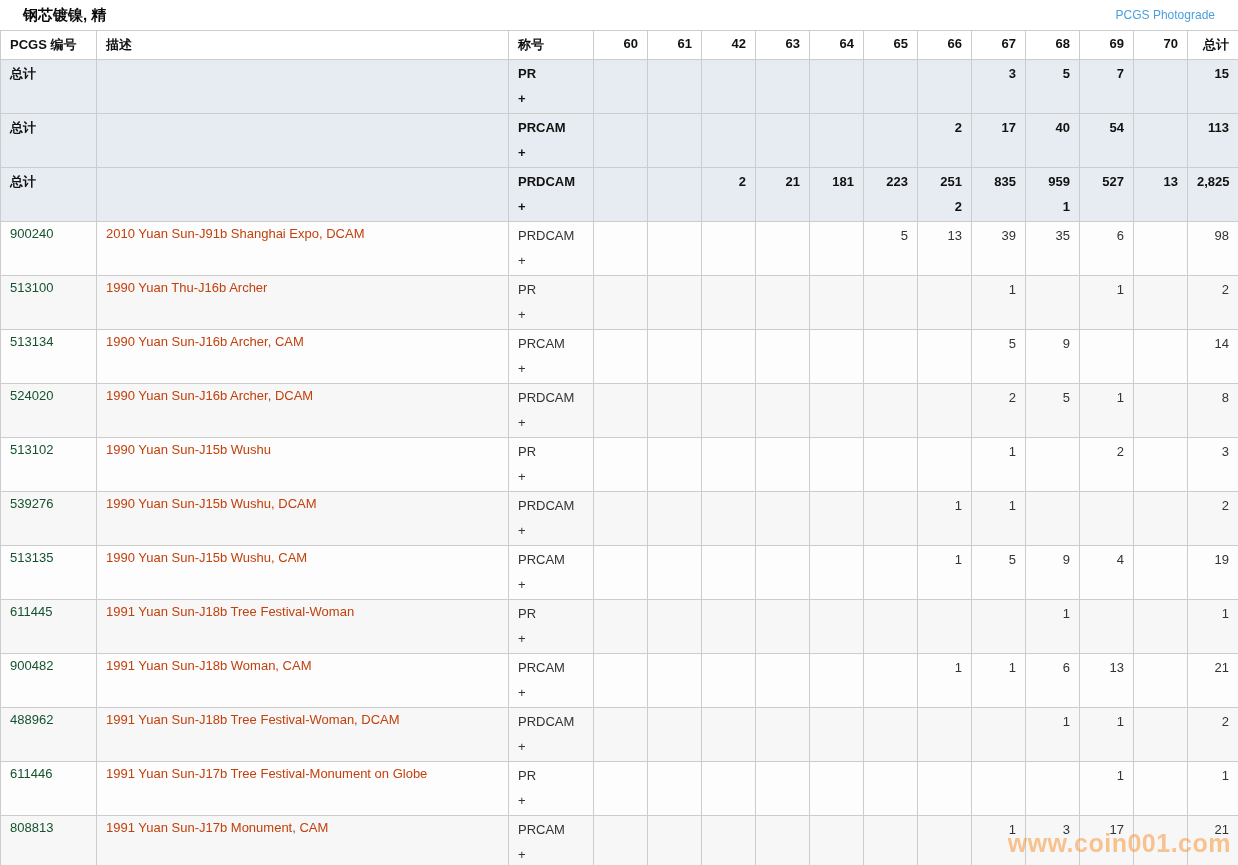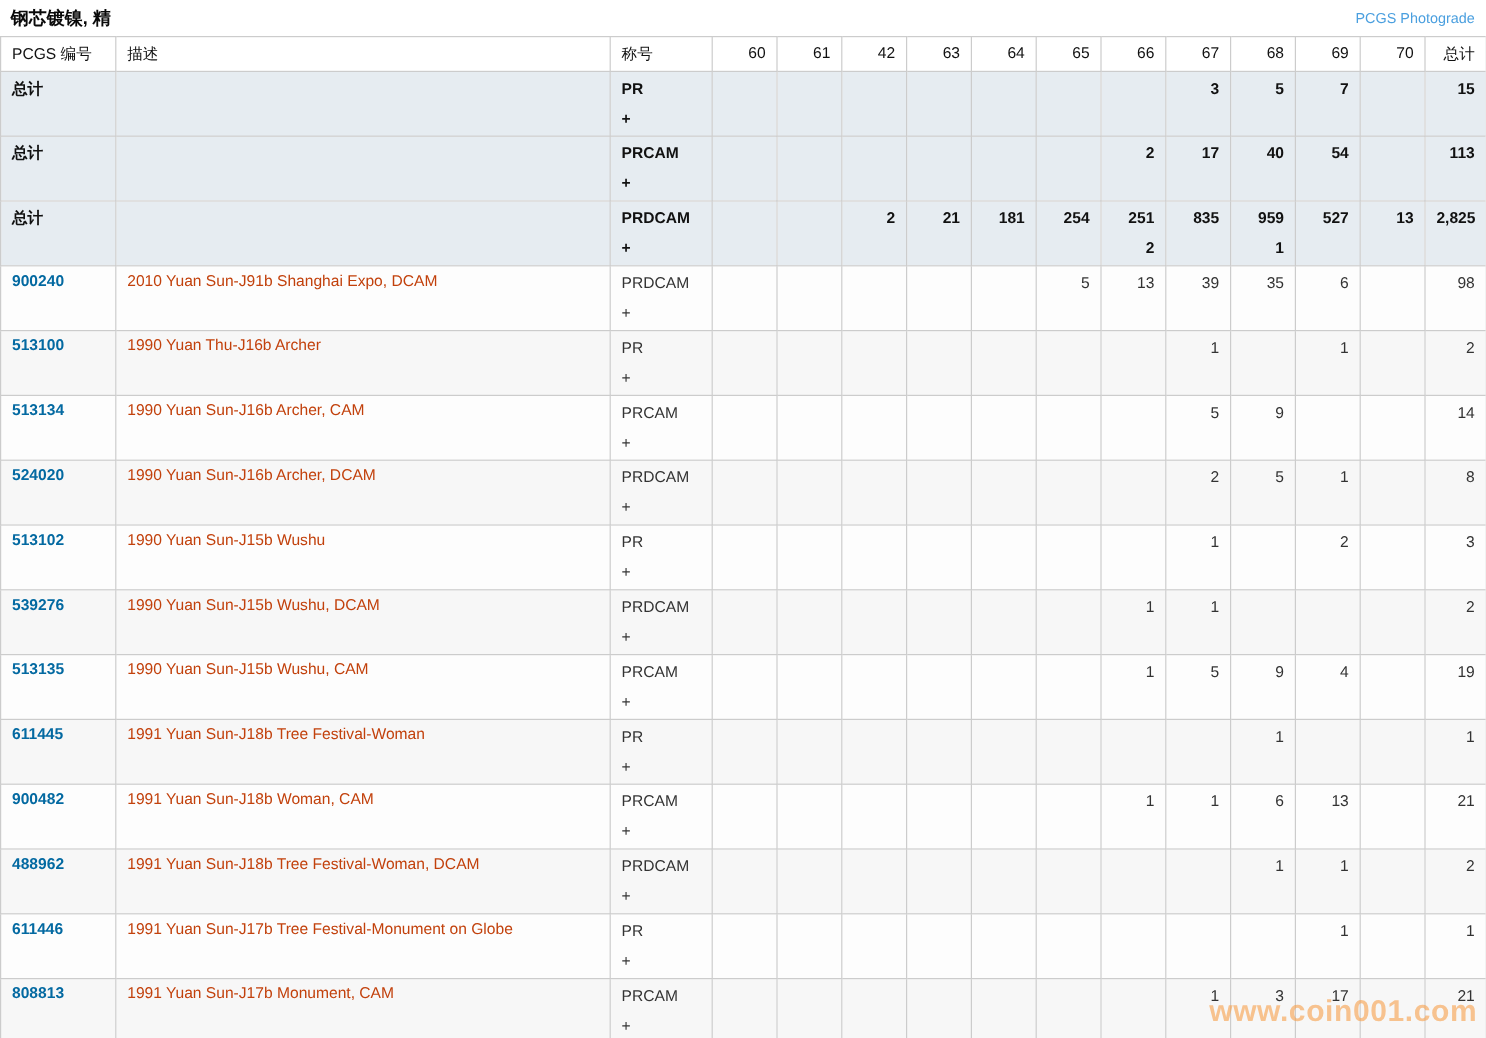--- a/index.html
+++ b/index.html
@@ -5,44 +5,44 @@
   * { box-sizing: border-box; }
   html,body { margin:0; padding:0; }
   body {
     width:1238px; height:865px; position:relative; overflow:hidden;
     background:#ffffff;
     font-family:"Liberation Sans","DejaVu Sans",sans-serif;
     -webkit-font-smoothing:antialiased;
   }
   .topbar {
     height:30px; display:flex; align-items:center; justify-content:space-between;
-    padding:0 9px;
+    padding:0 23px;
   }
   .page-title { font-size:15px; font-weight:bold; color:#0a0a0a; letter-spacing:0; }
   .pg-link { font-size:12px; color:#4a9fdf; text-decoration:none; cursor:pointer; }
   table.pop {
     width:1238px; border-collapse:collapse; table-layout:fixed;
     font-size:13px; color:#333;
   }
   .pop th, .pop td {
     border:1px solid #cccccc; vertical-align:top; padding:4px 9px;
     overflow:hidden;
   }
   .pop thead th {
-    height:27px; padding:5px 9px; font-weight:normal; color:#111; text-align:left;
+    height:27px; padding:5px 9px; font-weight:bold; color:#111; text-align:left;
     background:#fff;
   }
   .pop thead th.num { text-align:right; }
   td.num { text-align:right; }
   .line { line-height:20px; min-height:20px; white-space:nowrap; }
   .line2 { margin-top:5px; }
   tr.summary td { height:52px; background:#e6ecf1; font-weight:bold; color:#111; }
   tr.datarow td { height:50px; background:#fdfdfd; }
   tr.datarow.alt td { background:#f7f7f7; }
-  a.pcgs-link { color:#0369a1; text-decoration:none; cursor:pointer;font-weight:bold; }
+  a.pcgs-link { color:#14532d; text-decoration:none; cursor:pointer; }
   .desc { color:#c2410c; }
   .watermark {
     position:absolute; right:7px; bottom:7px;
     font-size:25px; font-weight:bold; letter-spacing:0.5px;
     color:#f7a24f; opacity:0.62; pointer-events:none;
   }
 </style>
 </head>
 <body>
 
@@ -226,21 +226,21 @@
         </td>
         <td class="num">
           <div class="line">21</div>
           <div class="line line2">&nbsp;</div>
         </td>
         <td class="num">
           <div class="line">181</div>
           <div class="line line2">&nbsp;</div>
         </td>
         <td class="num">
-          <div class="line">254</div>
+          <div class="line">223</div>
           <div class="line line2">&nbsp;</div>
         </td>
         <td class="num">
           <div class="line">251</div>
           <div class="line line2">2</div>
         </td>
         <td class="num">
           <div class="line">835</div>
           <div class="line line2">&nbsp;</div>
         </td>

